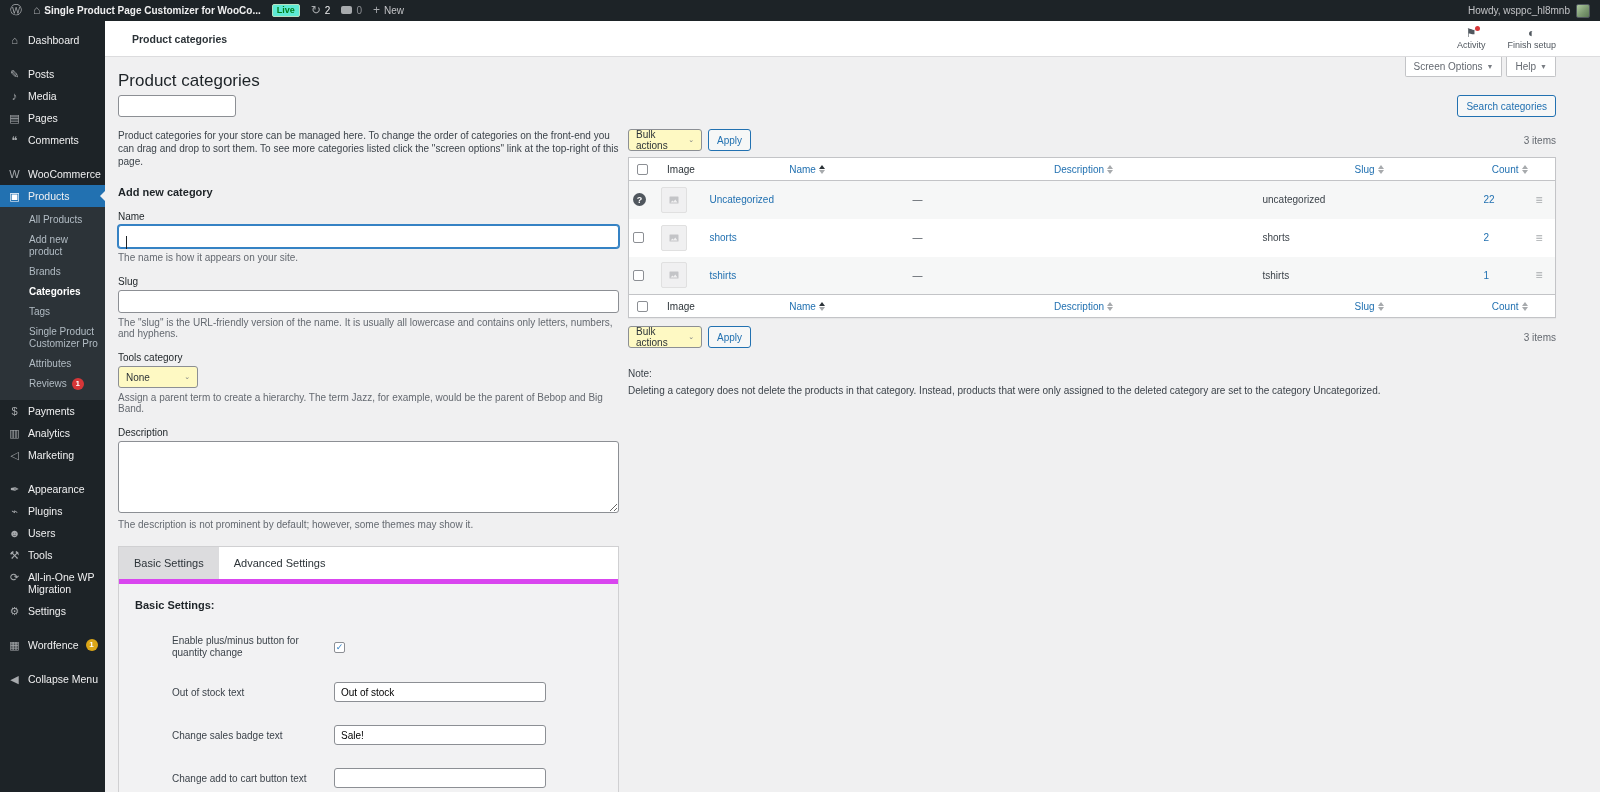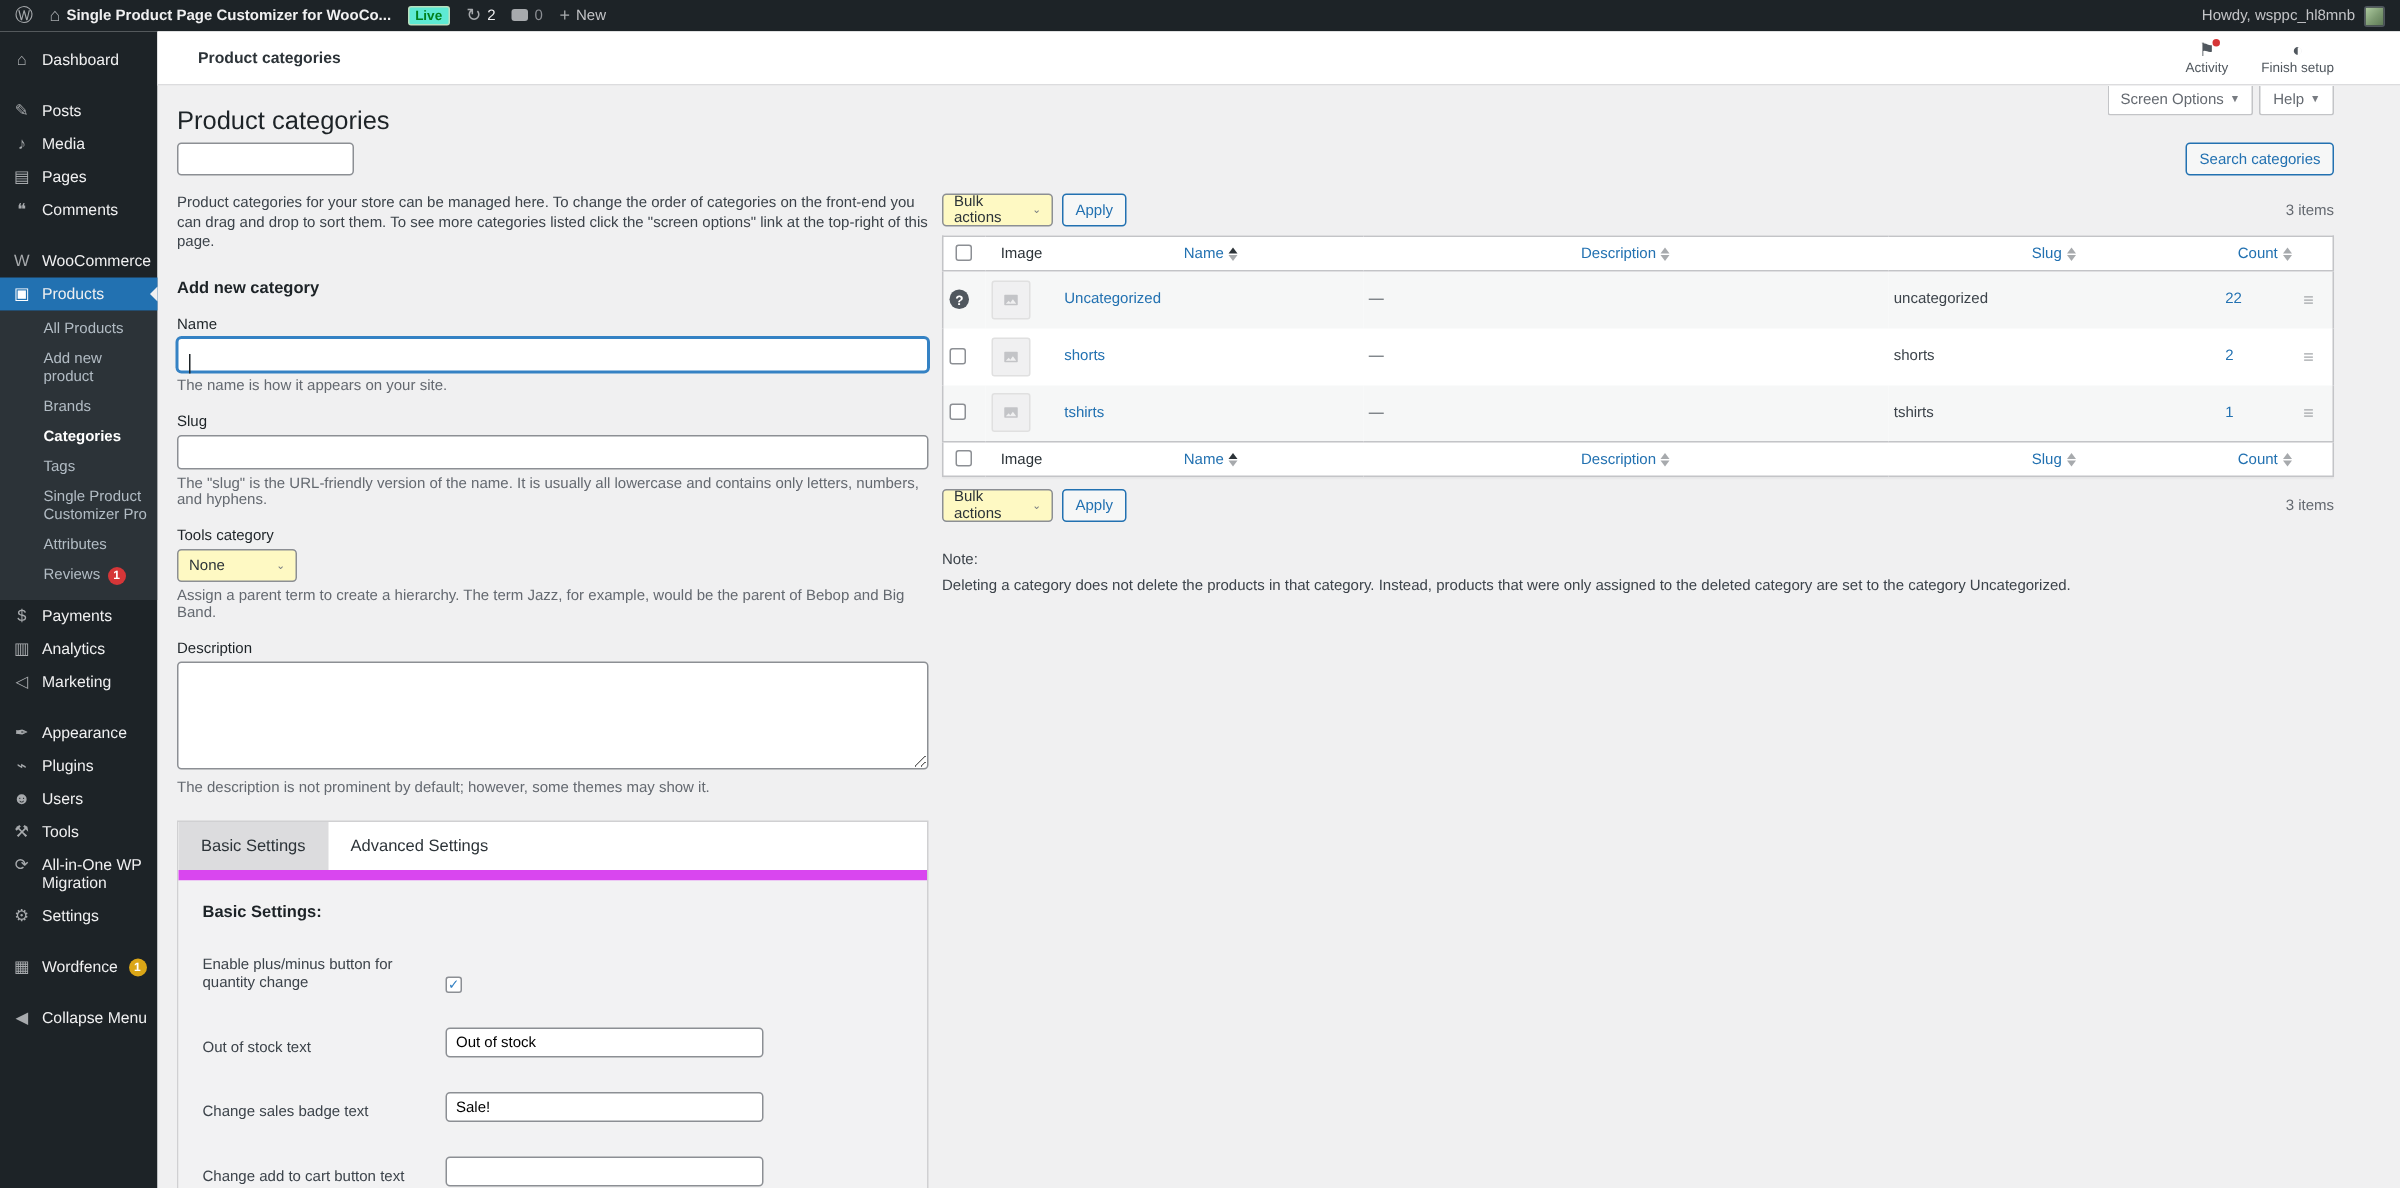--- a/index.html
+++ b/index.html
@@ -89,26 +89,26 @@
   .caret { position: absolute; left: 8px; top: 5px; width: 1px; height: 13px; background: #1d2327; }
   .help-text { font-size: 10px; color: #646970; margin-top: 4px; }
   .select { display: inline-flex; align-items: center; justify-content: space-between; width: 80px; height: 22px;
     border: 1px solid #8c8f94; border-radius: 3px; background: #fef9c3; padding: 0 7px; font-size: 10px;
     color: #2c3338; cursor: pointer; }
   textarea.desc { width: 100%; height: 72px; border: 1px solid #8c8f94; border-radius: 3px;
     background: #fff; font-family: inherit; font-size: 10px; padding: 4px 7px; resize: both; }
 
   
   .settings-box { margin-top: 16px; border: 1px solid #d0d0d2; }
-  .tabbar { background: #fff; display: flex; border-bottom: 7px solid #d946ef; }
+  .tabbar { background: #fff; display: flex; border-bottom: 5px solid #d946ef; }
   .tab { padding: 10px 15px; font-size: 11px; color: #2c3338; cursor: pointer; }
   .tab.active { background: #dcdcde; }
   .panel { background: #f2f2f3; padding: 15px 16px; min-height: 282px; }
   .panel-heading { font-size: 11px; font-weight: 700; color: #1d2327; margin-bottom: 22px; }
-  .setting-row { display: flex; align-items: flex-end; margin-bottom: 23px; }
+  .setting-row { display: flex; align-items: center; margin-bottom: 23px; margin-left: 37px; }
   .setting-row:last-child { margin-bottom: 0; }
   .setting-label { width: 146px; flex-shrink: 0; font-size: 10px; color: #3c434a; line-height: 12px;
     padding-top: 2px; margin-right: 16px; }
   .setting-input { width: 212px; height: 20px; border: 1px solid #8c8f94; border-radius: 3px;
     background: #fff; padding: 0 6px; font-size: 10px; font-family: inherit; }
   .checkbox { width: 11px; height: 11px; border: 1px solid #8c8f94; border-radius: 2px; background: #fff;
     display: inline-flex; align-items: center; justify-content: center; cursor: pointer; margin-top: 2px; }
   .checkbox.checked::after { content: '✓'; color: #3582c4; font-size: 9px; font-weight: 700; line-height: 1; }
 
   

